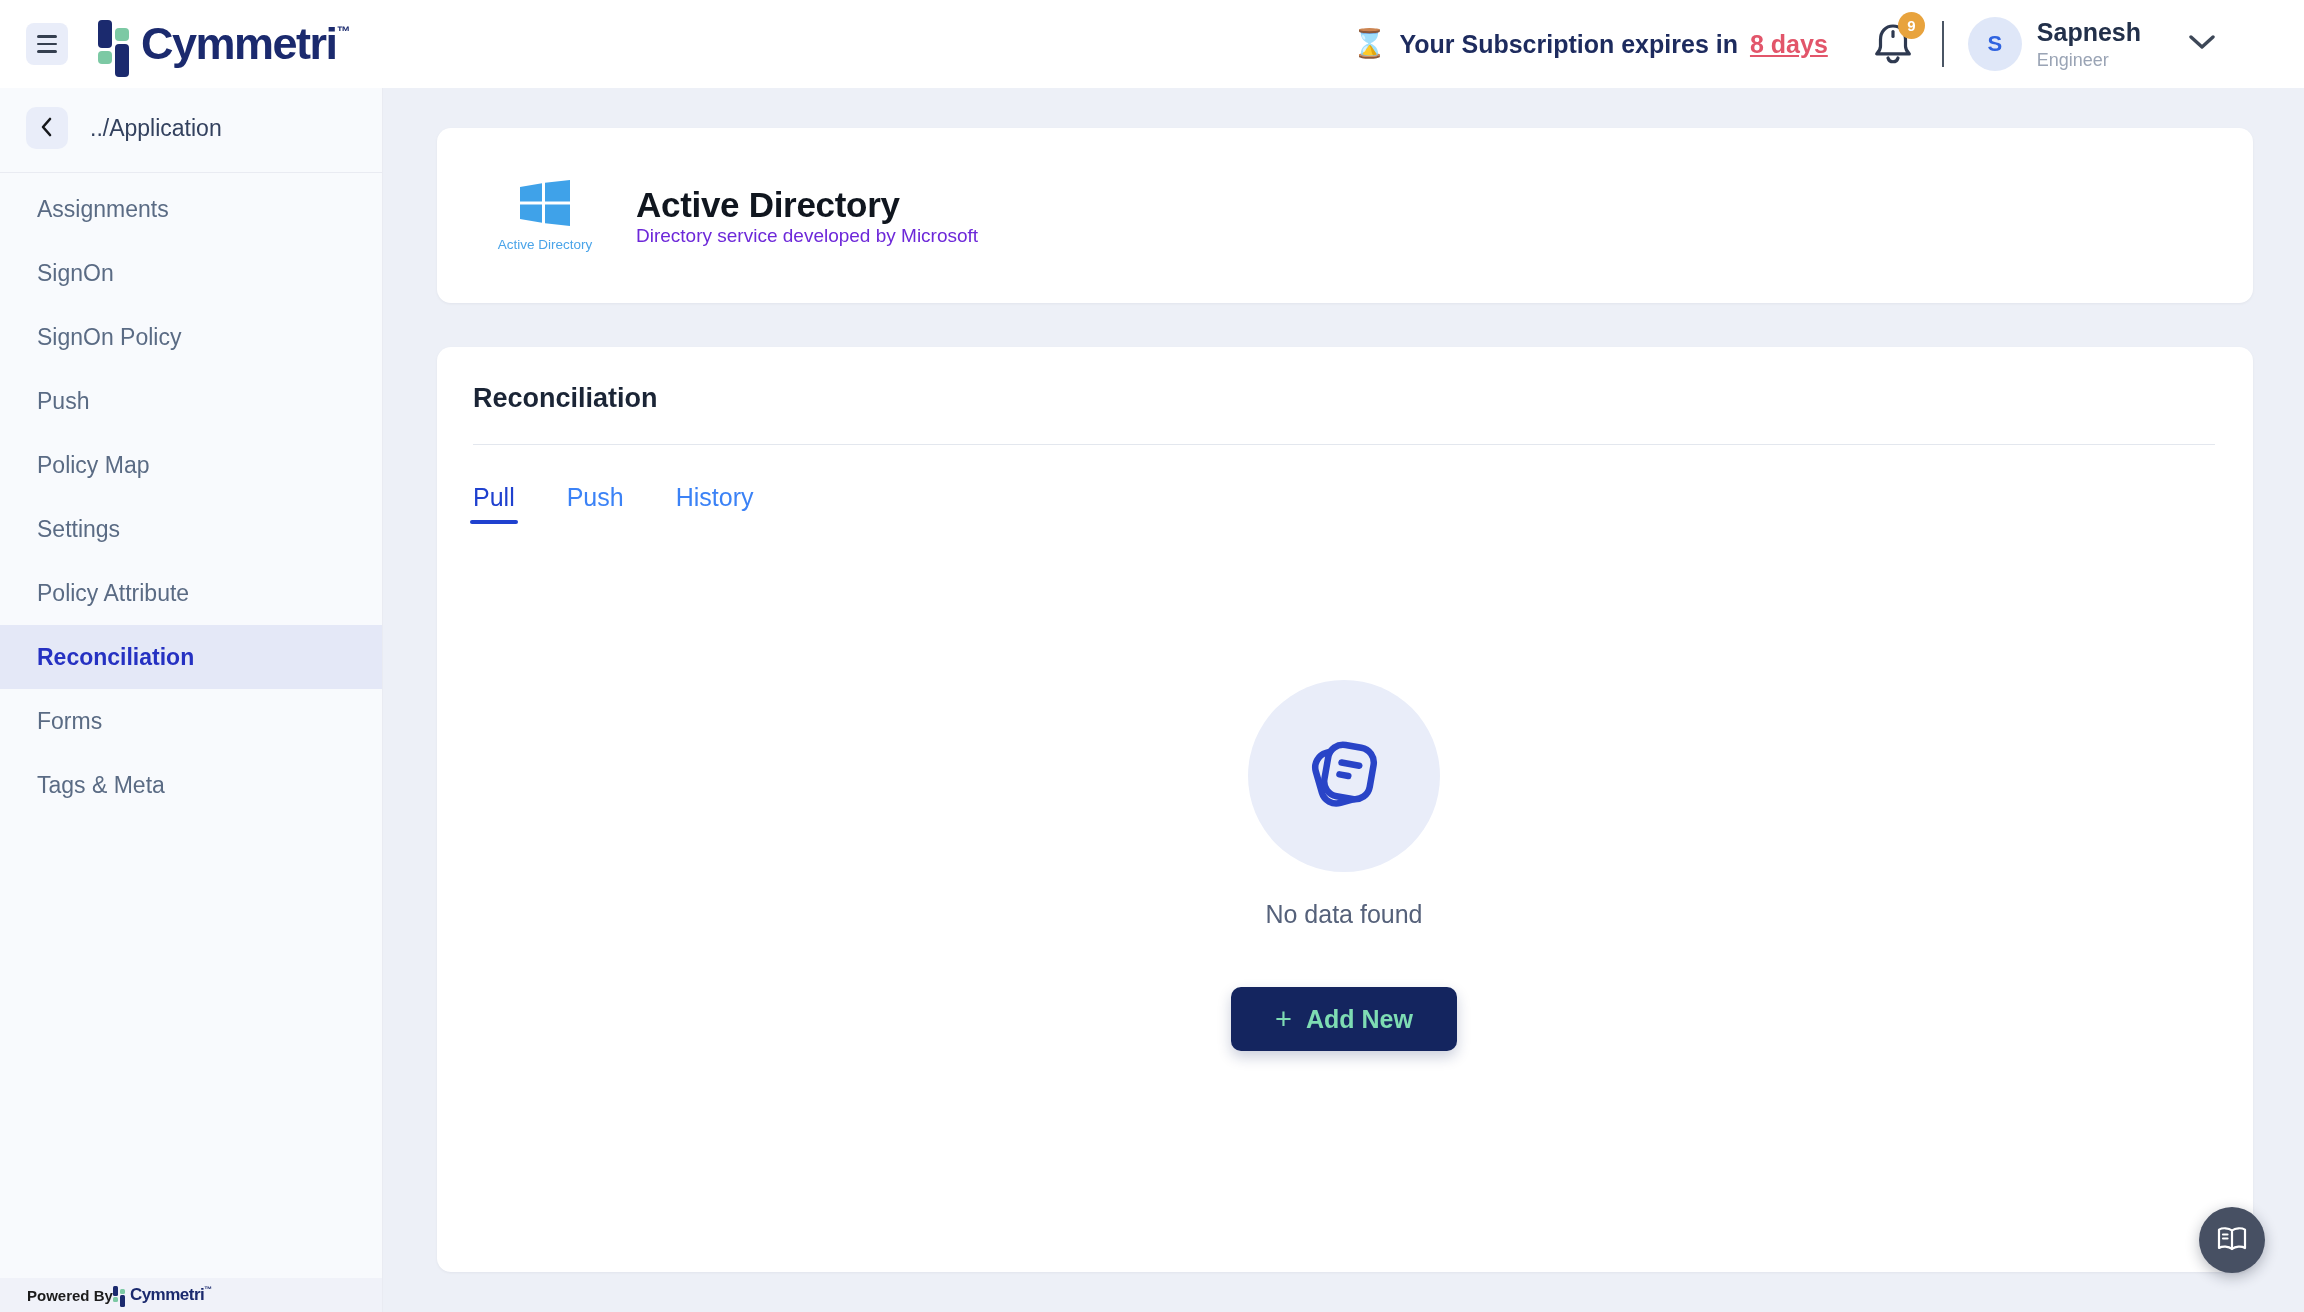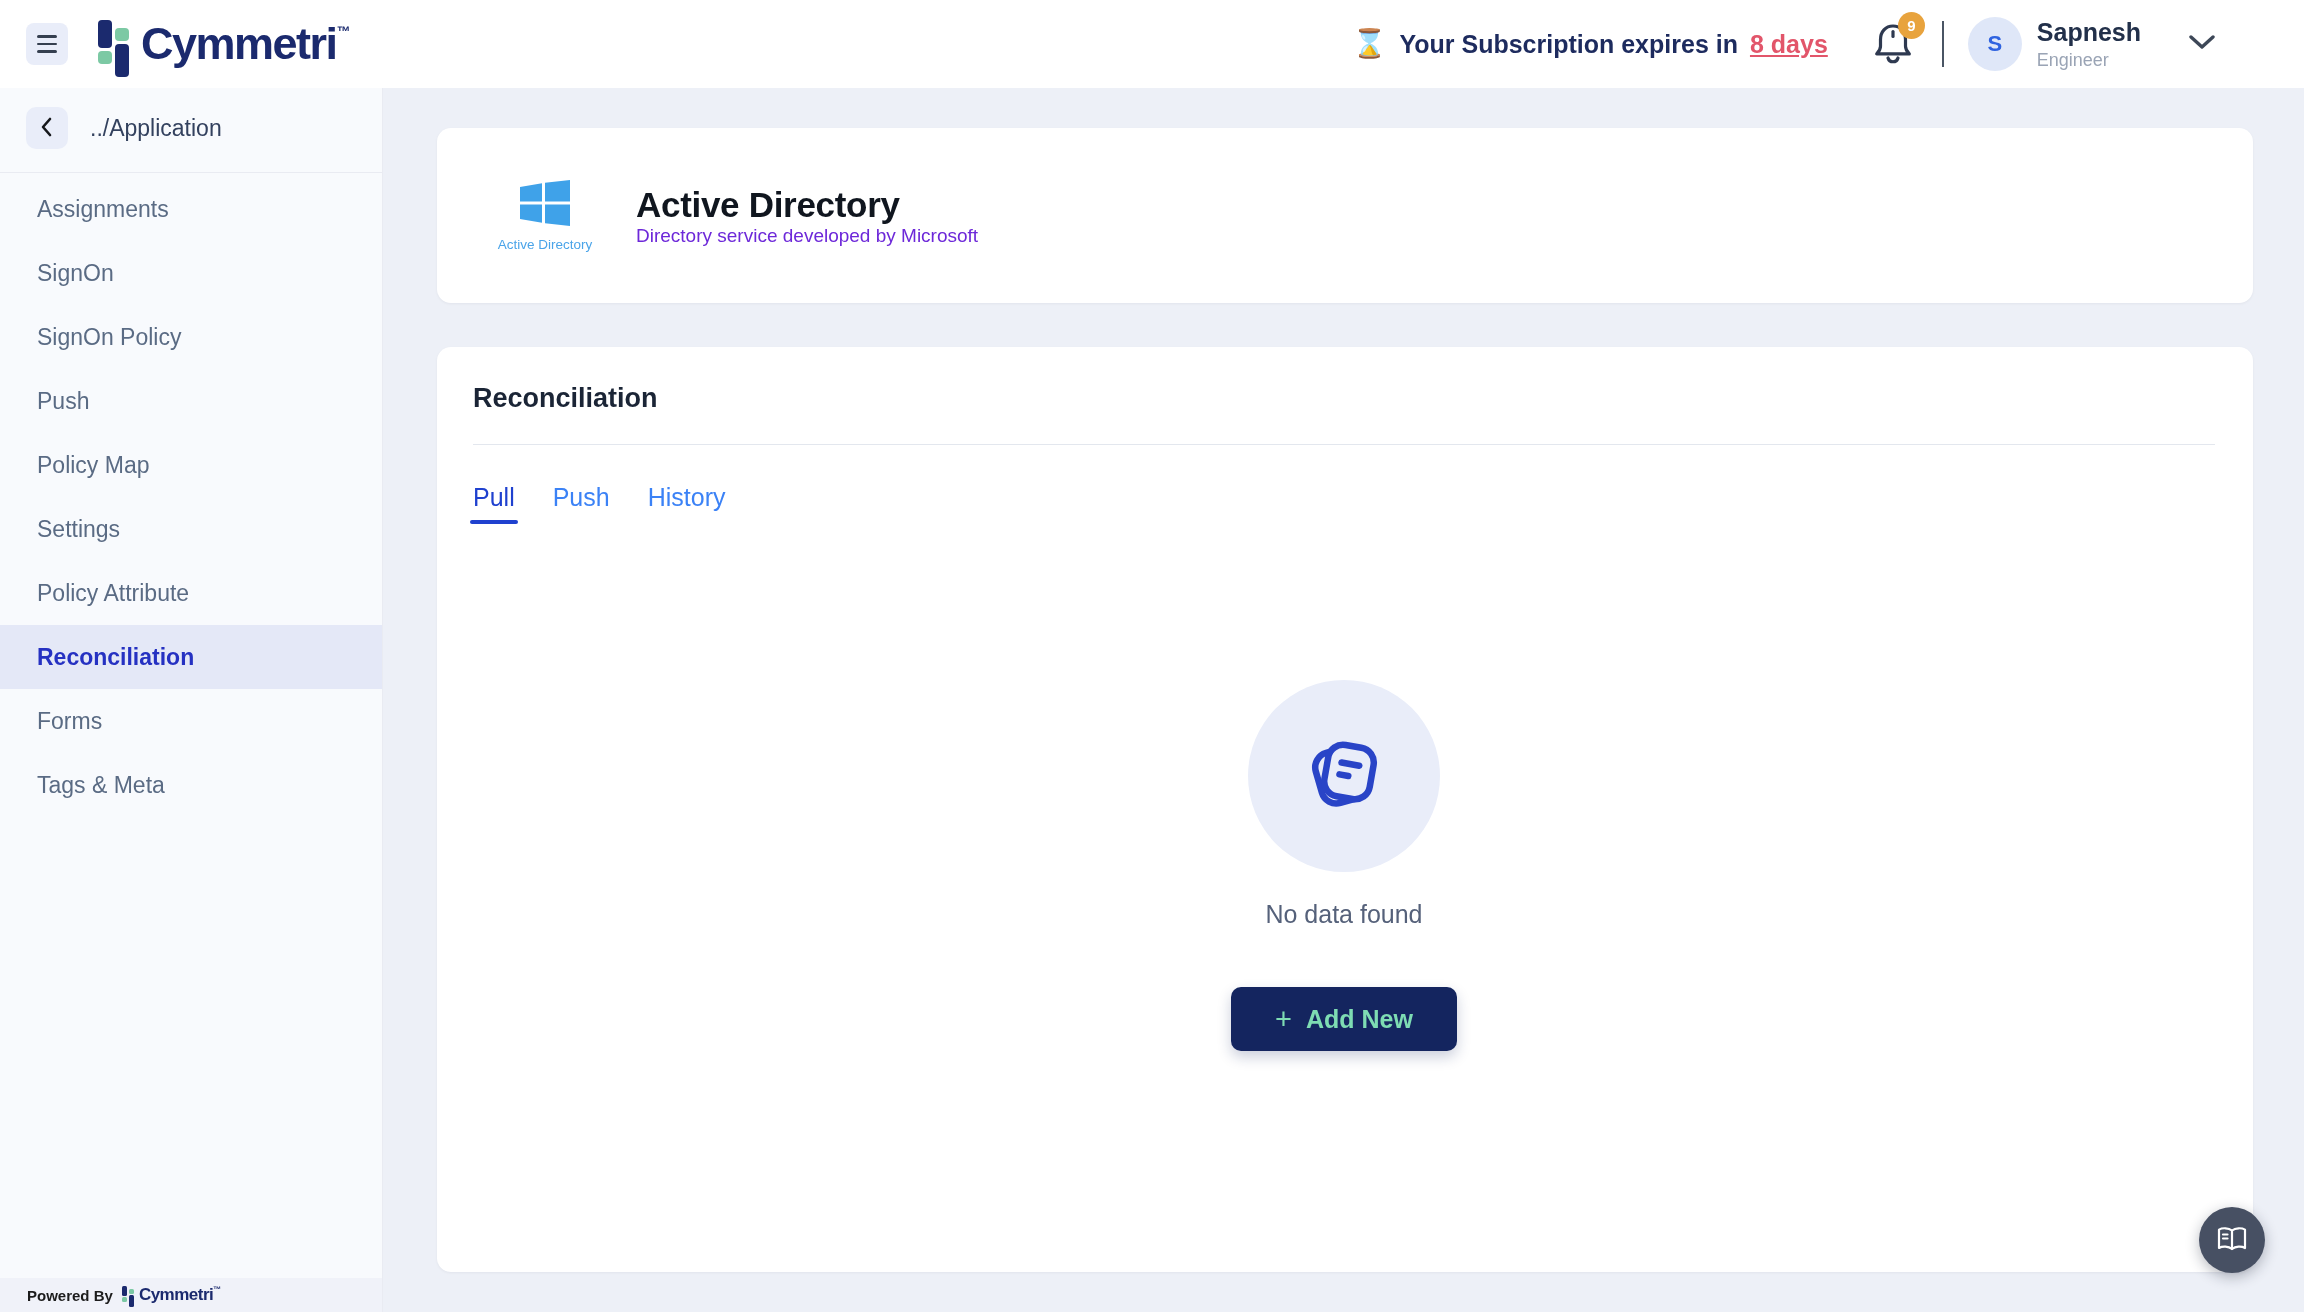--- a/index.html
+++ b/index.html
@@ -50,21 +50,21 @@
              border-right:1px solid #e9ebf2; display:flex; flex-direction:column; z-index:10; }
   .sb-appbar { flex:0 0 89px; display:flex; align-items:center; padding-left:26px; gap:22px; border-bottom:1px solid #e9ebf2; }
   .back-btn { width:42px; height:42px; border-radius:10px; background:#e9edf9; border:none;
               display:flex; align-items:center; justify-content:center; cursor:pointer; }
   .sb-app-label { font-size:23px; color:#33415e; font-weight:500; cursor:pointer; }
 
   .sb-nav { margin-top:4px; }
   .sb-item { height:64px; display:flex; align-items:center; padding-left:37px; font-size:23px; color:#5a6b84; cursor:pointer; }
   .sb-item.active { background:#e4e8f7; color:#2531c2; font-weight:700; }
 
-  .powered { margin-top:auto; height:34px; background:#f0f2f9; display:flex; align-items:center; padding-left:27px; gap:9px; }
+  .powered { margin-top:auto; height:34px; background:#f0f2f9; display:flex; align-items:center; padding-left:27px; }
   .powered-label { font-size:15px; font-weight:700; color:#1c1c1c; }
   .mini-logo { display:flex; align-items:flex-start; }
   .ml-mark { position:relative; width:14px; height:24px; margin-right:3px; }
   .ml-col { position:absolute; display:flex; flex-direction:column; gap:1px; }
   .ml-a { left:0; top:3px; }
   .ml-b { left:7px; top:6px; }
   .ml-bar { width:5px; border-radius:1.5px; }
   .ml-navy-tall { height:10px; background:#1b2a6e; }
   .ml-green { height:5px; background:#7cc9a4; }
   .ml-navy-long { height:12px; background:#1b2a6e; }
@@ -78,21 +78,21 @@
   .app-card { height:175px; display:flex; align-items:center; padding-left:53px; }
   .app-icon { width:110px; display:flex; flex-direction:column; align-items:center; }
   .app-icon-caption { margin-top:7px; font-size:13.5px; color:#4aa4e9; white-space:nowrap; }
   .app-info { margin-left:36px; }
   .app-title { font-size:35px; font-weight:700; color:#10161f; letter-spacing:-0.3px; }
   .app-subtitle { font-size:19px; color:#6d28d9; }
 
   .recon-card { margin-top:44px; height:925px; padding:36px 38px 0 36px; }
   .recon-heading { font-size:27px; font-weight:700; color:#1b2536; }
   .recon-divider { height:1px; background:#e3e7ee; margin-top:30px; }
-  .tabs { display:flex; gap:38px; margin-top:38px; }
+  .tabs { display:flex; gap:52px; margin-top:38px; }
   .tab { display:inline-block; font-size:25px; color:#3b82f6; padding-bottom:12px; cursor:pointer; position:relative; }
   .tab.active { color:#1f41cf; }
   .tab.active::after { content:""; position:absolute; left:-3px; right:-3px; bottom:0; height:4px; background:#1f41cf; border-radius:2px; }
 
   .empty { display:flex; flex-direction:column; align-items:center; margin-top:156px; }
   .empty-circle { width:192px; height:192px; border-radius:50%; background:#e9edf9;
                   display:flex; align-items:center; justify-content:center; }
   .empty-msg { margin-top:28px; font-size:25px; color:#55617a; }
   .add-btn { margin-top:58px; width:226px; height:64px; border-radius:10px; background:#14255f; border:none; cursor:pointer;
              color:#7edcb3; font-size:25px; font-weight:700; font-family:inherit;

